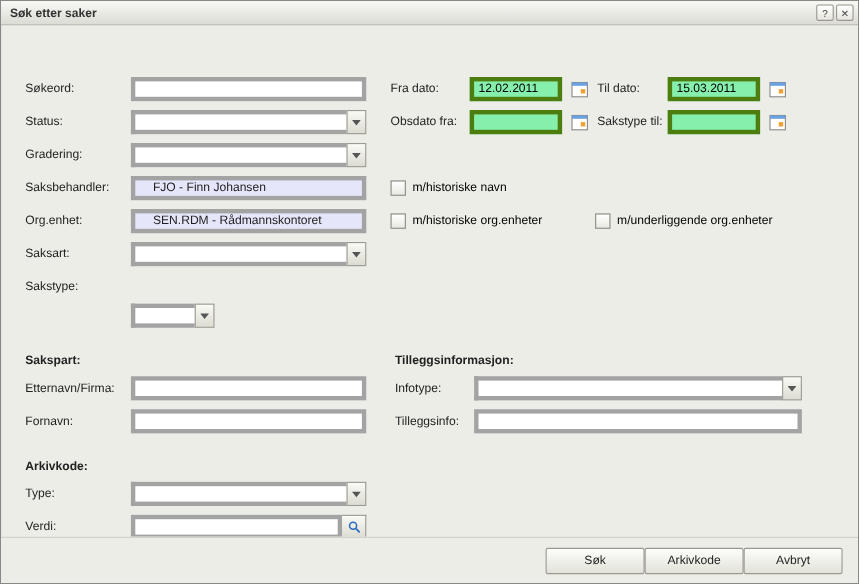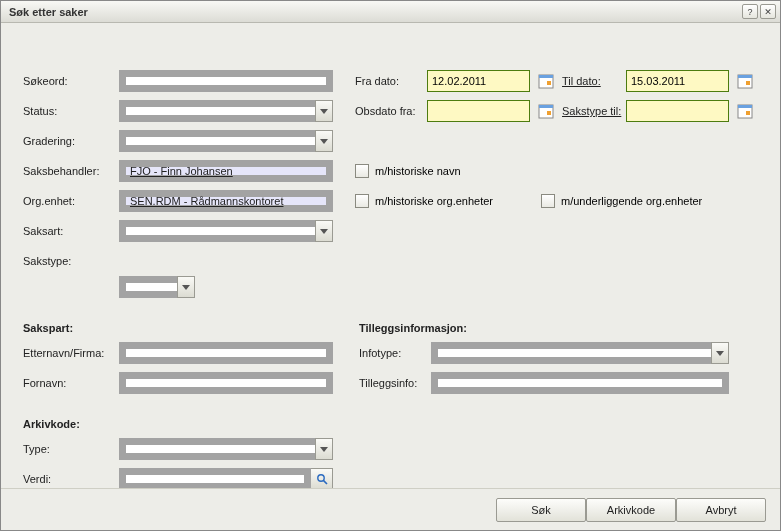--- a/index.html
+++ b/index.html
@@ -40,29 +40,28 @@
     align-items: center;
     margin-bottom: 8px;
     min-height: 22px;
   }
   .label {
     width: 96px;
     color: #222;
     flex-shrink: 0;
   }
   .label-mid { width: 72px; color:#222; flex-shrink:0; }
-  .label-right { width: 64px; color:#222; flex-shrink:0; margin-left: 6px; text-decoration: underline;}
+  .label-right { width: 64px; color:#222; flex-shrink:0; margin-left: 6px;}
   .input {
     height: 22px;
-    border: 7px solid #a3a3a3;
+    border: 4px solid #a3a3a3;
     background: #fff;
-    padding: 2px 4px;
+    padding: 2px 16px;
     display: flex; align-items: center;
     color: #222;
-    text-decoration: underline;
   }
   .input.blue { background: #e6e6fa; }
   .combo {
     height: 22px;
     display: flex;
   }
   .combo .input { flex: 1; border-right: none; }
   .combo-btn {
     width: 18px; height: 22px;
     border: 1px solid #9a9a92;
@@ -76,22 +75,22 @@
     border: 1px solid #9a9a92;
     border-left: none;
     background: linear-gradient(#fafaf6,#dcdcd2);
     display:flex; align-items:center; justify-content:center;
     cursor:pointer;
   }
   .date-group {
     display: flex; align-items: center;
   }
   .date-input {
-    width: 103px; height: 22px;
-    border: 1px solid #4d7c0f; background:#fef9c3;
+    width: 84px; height: 22px;
+    border: 4px solid #4d7c0f; background:#86efac;
     padding: 2px 4px; display:flex; align-items:center;
   }
   .cal-btn {
     width: 20px; height: 20px;
     margin-left: 6px;
     display:flex; align-items:center; justify-content:center;
     cursor:pointer;
   }
   .cal-btn svg { display:block; }
   .checkbox {

